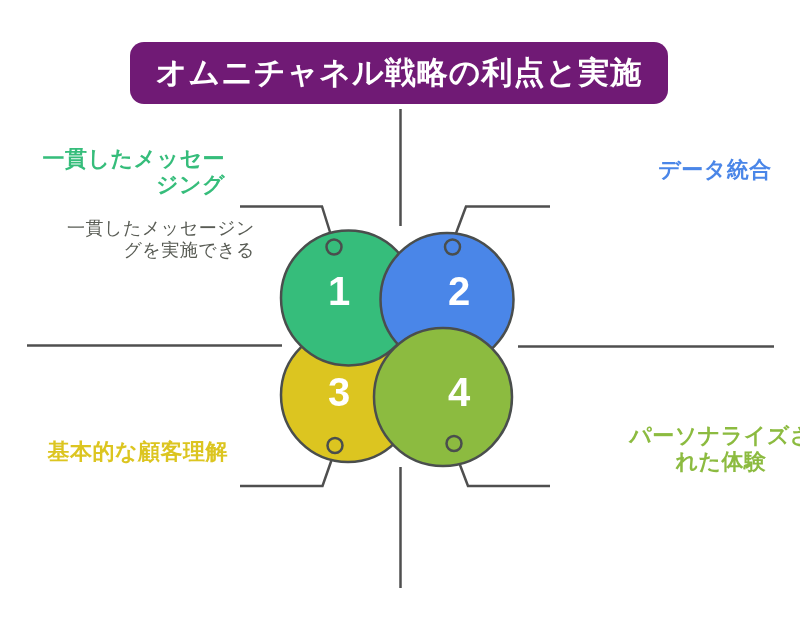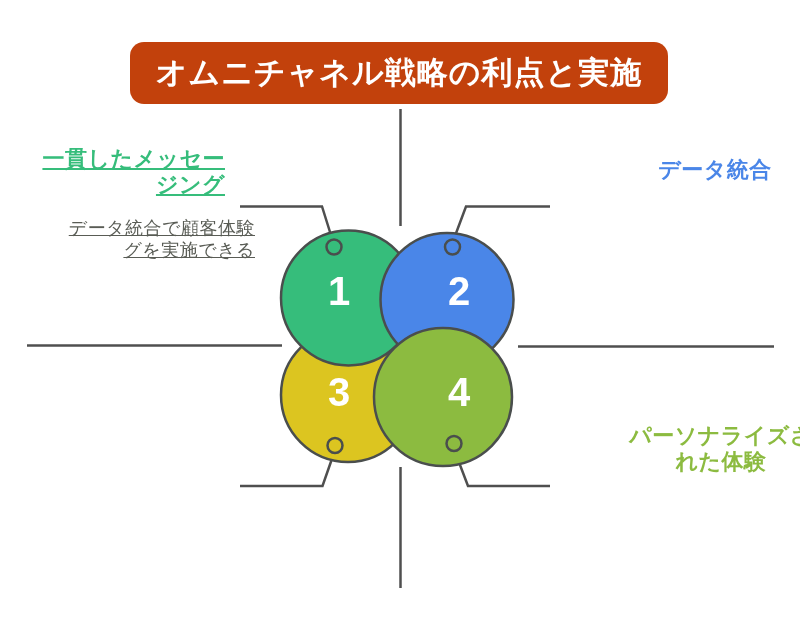--- a/index.html
+++ b/index.html
@@ -39,21 +39,21 @@
     white-space: pre-line;
   }
   .item-body {
     position: absolute;
     font-size: 18px;
     line-height: 22px;
     letter-spacing: 0.5px;
     color: #595c55;
     white-space: pre-line;
   }
-  .align-right { text-align: right; text-decoration: underline; }
+  .align-right { text-align: right; }
   .align-left  { text-align: center; margin-left: 48px; }
   .circle-number {
     position: absolute;
     transform: translate(-50%, -54%);
     color: #ffffff;
     font-size: 40px;
     font-weight: bold;
     line-height: 1;
   }
 </style>
@@ -78,29 +78,30 @@
     <circle cx="348.5" cy="298" r="67.5" stroke-width="2.5" fill="#36bd7b" stroke="#4a4e4d"></circle>
     <circle cx="447" cy="299.5" r="66.5" stroke-width="2.5" fill="#4a86e8" stroke="#4a4e4d"></circle>
     <circle cx="443" cy="397" r="69" stroke-width="2.5" fill="#8cbb40" stroke="#4a4e4d"></circle>
 
     <circle cx="334" cy="247" r="7.5" fill="none" stroke-width="2.5" stroke="#4a4e4d"></circle>
     <circle cx="452.5" cy="247" r="7.5" fill="none" stroke-width="2.5" stroke="#4a4e4d"></circle>
     <circle cx="335" cy="445.5" r="7.5" fill="none" stroke-width="2.5" stroke="#4a4e4d"></circle>
     <circle cx="454" cy="443.5" r="7.5" fill="none" stroke-width="2.5" stroke="#4a4e4d"></circle>
   </svg>
 
-  <div class="title-box" style="background-color: #c2410c;">オムニチャネル戦略の利点と実施</div>
+  <div class="title-box" style="background-color: #701a75;">オムニチャネル戦略の利点と実施</div>
 
   <div class="item-heading align-right" style="left: 25px; top: 146px; width: 200px; color: rgb(54, 189, 123);">一貫したメッセー
 ジング</div>
-  <div class="item-body align-right" style="left: 25px; top: 217px; width: 230px; color: rgb(89, 92, 85);">データ統合で顧客体験
+  <div class="item-body align-right" style="left: 25px; top: 217px; width: 230px; color: rgb(89, 92, 85);">一貫したメッセージン
 グを実施できる</div>
 
   <div class="item-heading align-left" style="left: 562px; top: 157px; width: 210px; color: rgb(74, 134, 232);">データ統合</div>
 
+  <div class="item-heading align-right" style="left: 25px; top: 439px; width: 203px; color: rgb(220, 197, 32);">基本的な顧客理解</div>
 
   <div class="item-heading align-left" style="left: 568px; top: 423px; width: 210px; color: rgb(140, 187, 64);">パーソナライズさ
 れた体験</div>
 
   <div class="circle-number" style="left:339px; top:293px;">1</div>
   <div class="circle-number" style="left:459px; top:293px;">2</div>
   <div class="circle-number" style="left:339px; top:394px;">3</div>
   <div class="circle-number" style="left:459px; top:394px;">4</div>
 
 </div>

